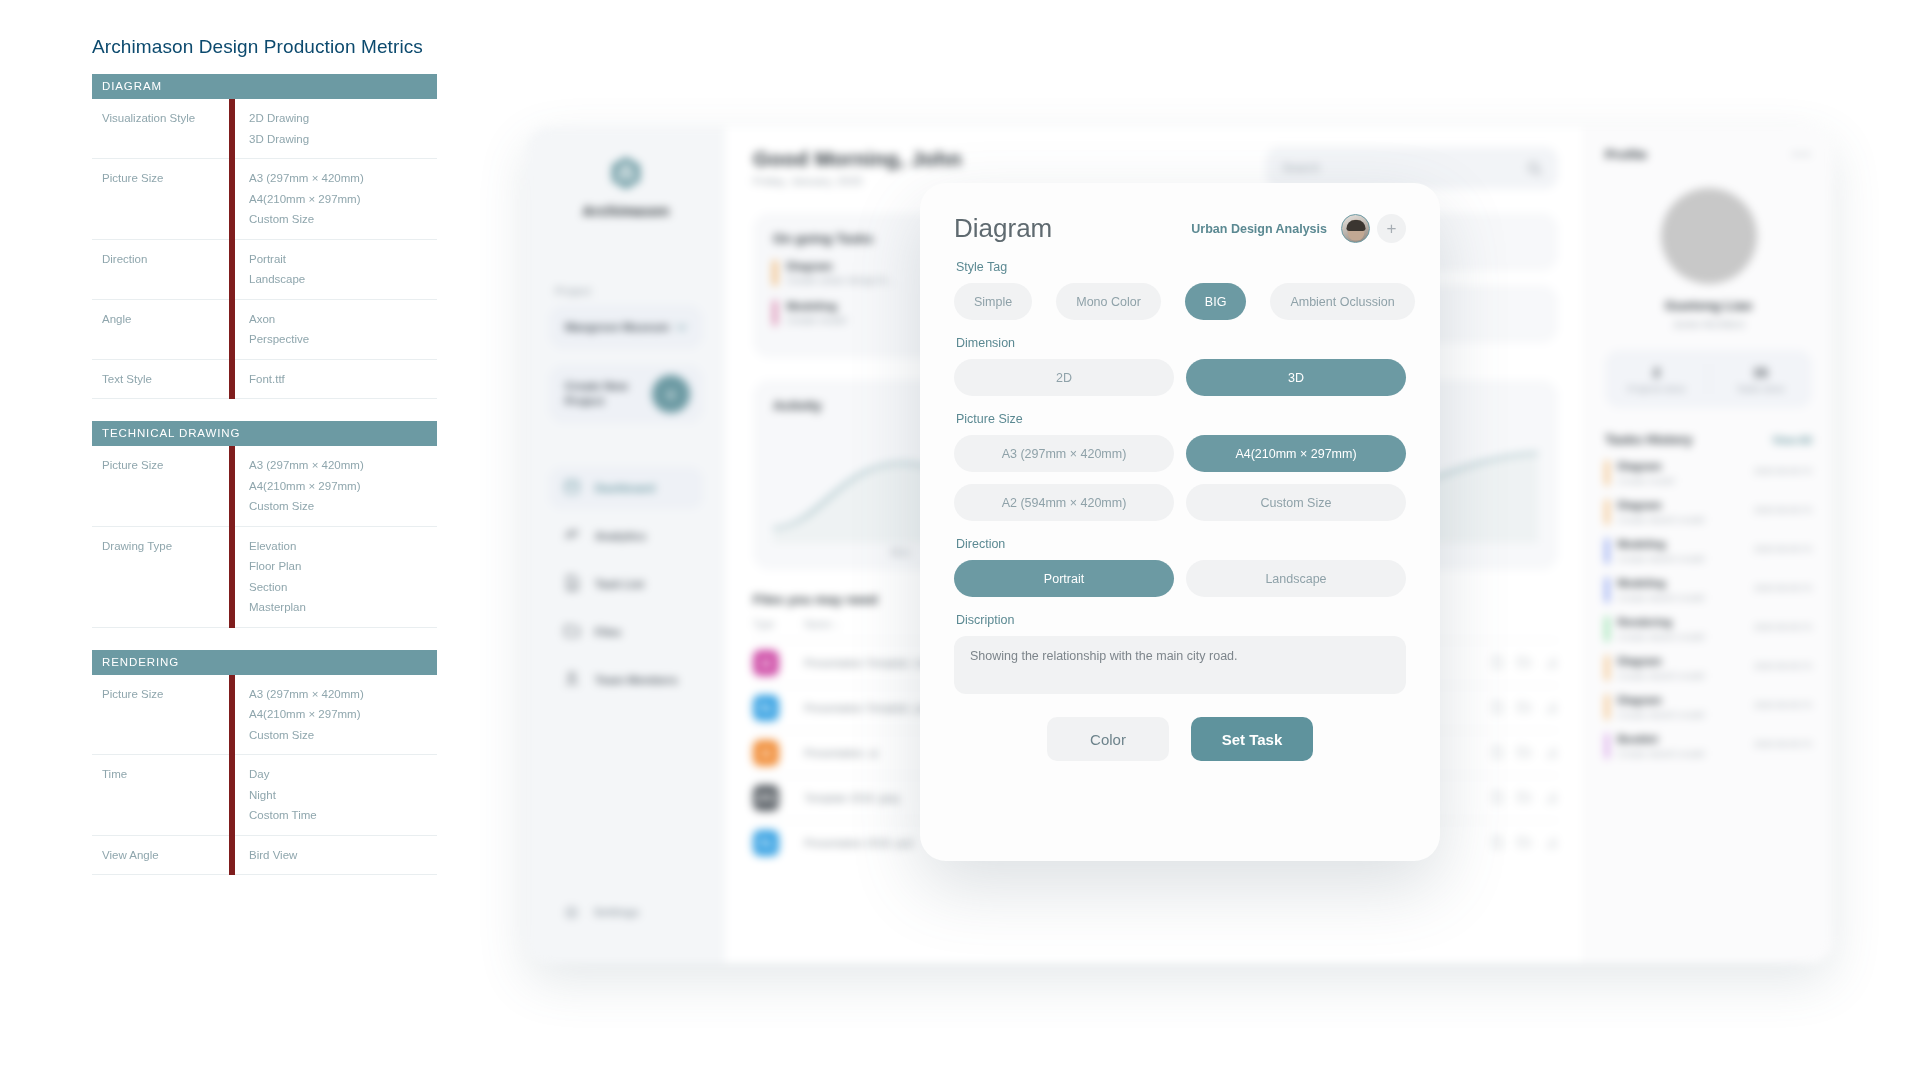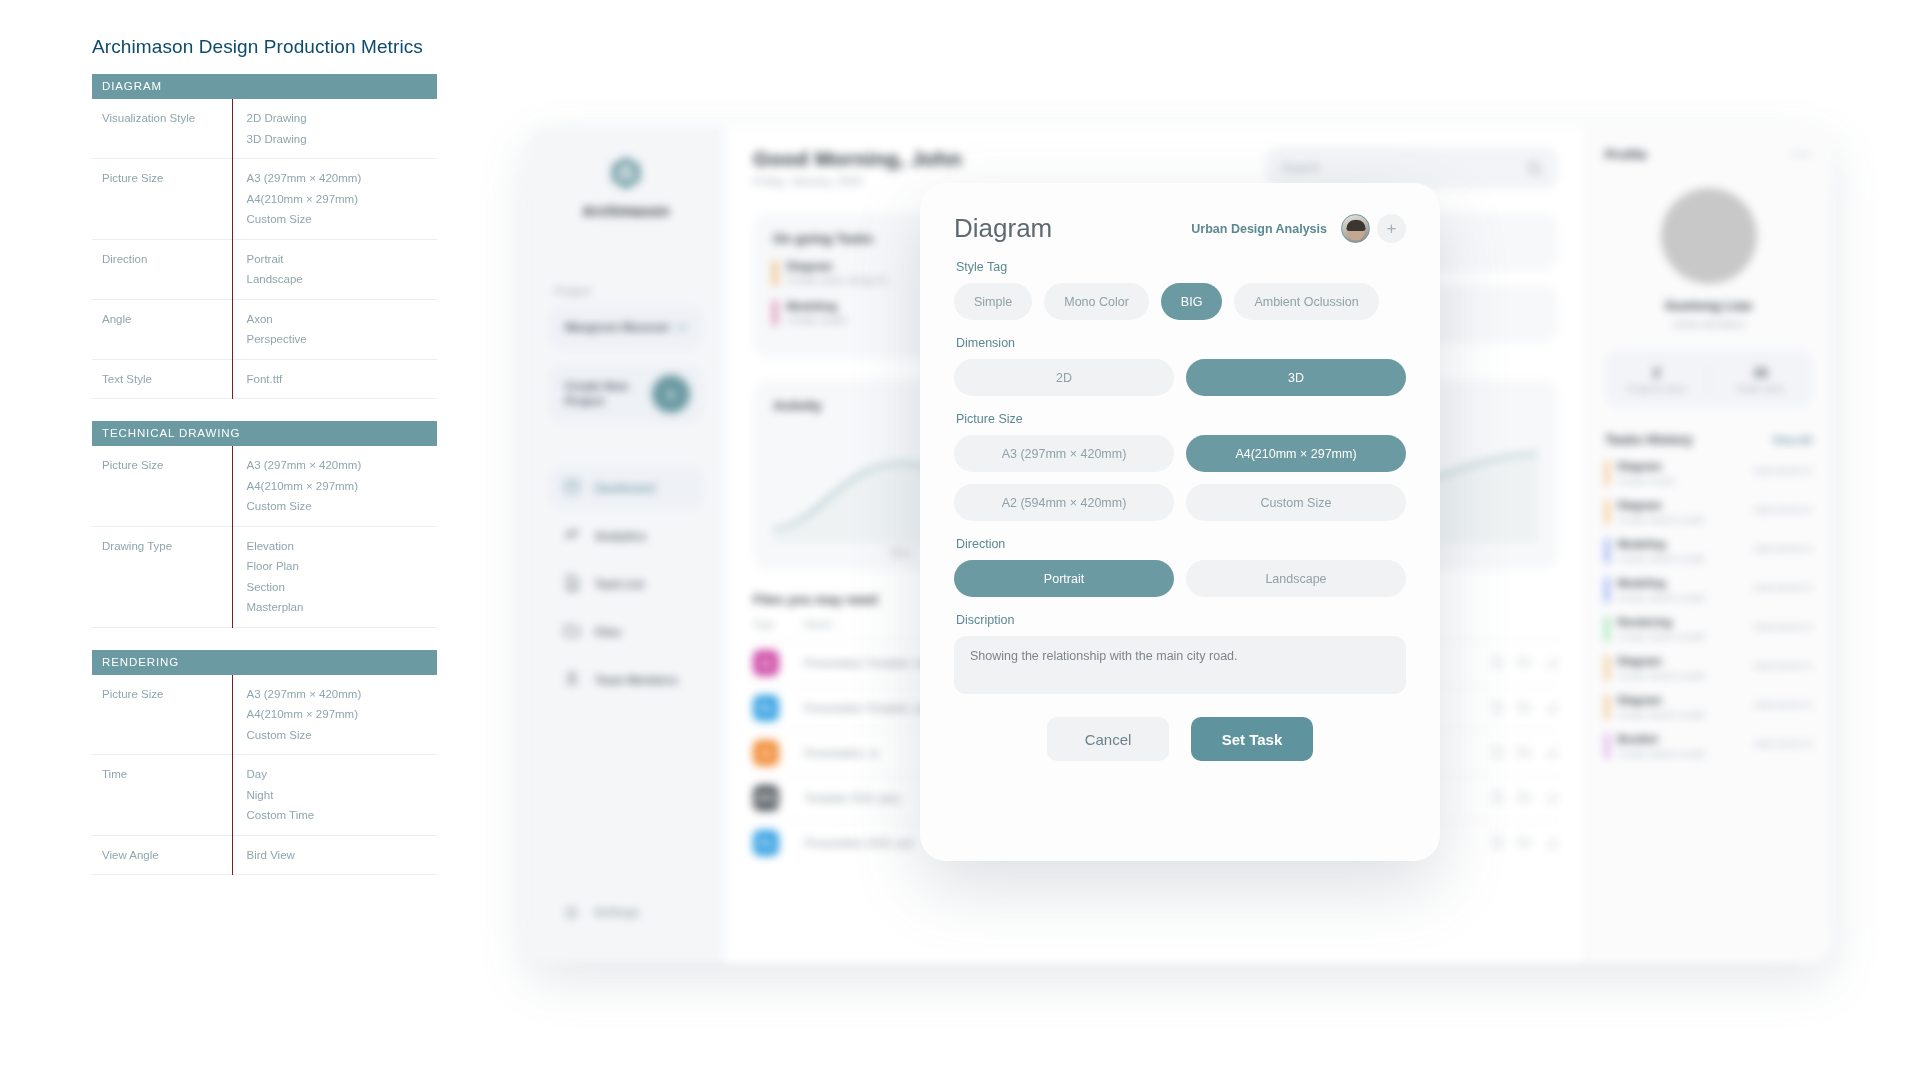--- a/index.html
+++ b/index.html
@@ -24,21 +24,21 @@
     padding: 6px 10px 7px 10px;
   }
   .spec-table { width: 100%; border-collapse: collapse; }
   .spec-table tr { border-bottom: 1px solid #e9eef0; }
   .spec-table tr:last-child { border-bottom: 1px solid #e9eef0; }
   .spec-table td {
     vertical-align: top; padding: 9px 4px 9px 10px;
     font-size: 11.5px; color: #8fa6ad; line-height: 20.5px;
   }
   .spec-table td.key { width: 140px; color: #8fa6ad; }
-  .spec-table td.val { border-left: 1px solid #7f1d1d; padding-left: 14px; }
+  .spec-table td.val { border-left: 6px solid #7f1d1d; padding-left: 14px; }
   .spec-gap { height: 22px; }
 
   
   .dash-wrap {
     position: absolute; left: 527px; top: 127px;
     width: 1305px; height: 836px;
     filter: blur(4.1px);
   }
   .dash {
     position: absolute; inset: 0;
@@ -220,21 +220,21 @@
     position:absolute; left:50%; top:20%; transform:translateX(-50%);
     width: 19px; height: 11px; border-radius: 9px 9px 3px 3px;
     background: #3b3631;
   }
   .m-plus {
     width: 29px; height: 29px; border-radius: 50%; background: #f0f1f2;
     margin-left: 7px; flex: none; color: #a6adb3; font-size: 17px;
     display: flex; align-items: center; justify-content: center; font-weight: 300;
   }
   .m-label { font-size: 12.5px; color: #5b8992; margin: 16px 0 9px 2px; }
-  .chiprow { display: flex; gap: 12px; margin-bottom: 10px; }
+  .chiprow { display: flex; gap: 24px; margin-bottom: 10px; }
   .chip {
     height: 37px; border-radius: 19px; background: #f1f2f3;
     display: flex; align-items: center; justify-content: center;
     font-size: 12.5px; color: #8fa2a9; padding: 0 20px; white-space: nowrap;
   }
   .chip.sel { background: #6c9aa3; color: #ffffff; }
   .grid2 { display: grid; grid-template-columns: 1fr 1fr; gap: 12px; margin-bottom: 10px; }
   .opt {
     height: 37px; border-radius: 19px; background: #f1f2f3;
     display: flex; align-items: center; justify-content: center;
@@ -754,18 +754,18 @@
     <div class="m-label">Direction</div>
     <div class="grid2" id="dir-opts">
         <div class="opt sel">Portrait</div>
         <div class="opt">Landscape</div>
       </div>
 
     <div class="m-label">Discription</div>
     <div class="descbox">Showing the relationship with the main city road.</div>
 
     <div class="mbtns">
-      <div class="mbtn cancel">Cancel</div>
+      <div class="mbtn cancel">Color</div>
       <div class="mbtn primary">Set Task</div>
     </div>
   </div>
 
 </div>
 
 </body></html>

